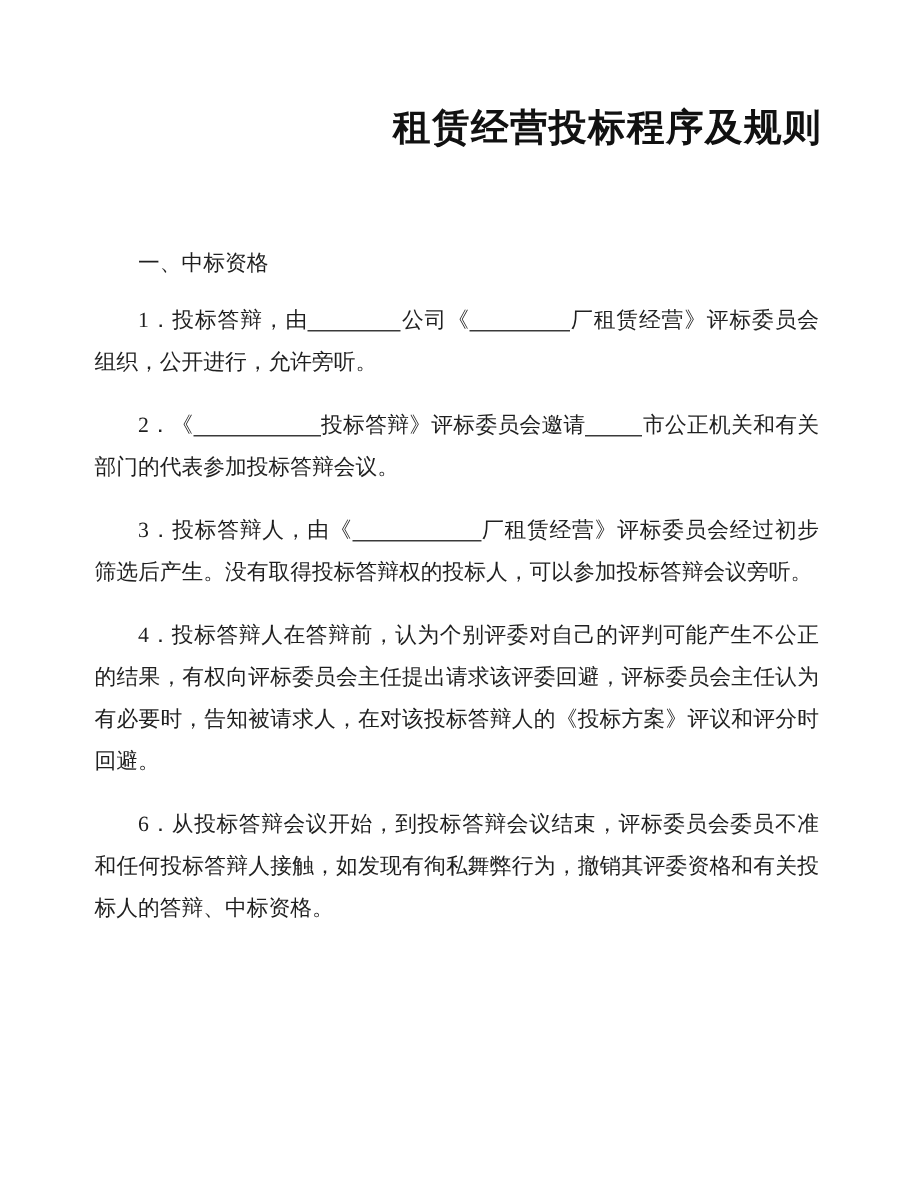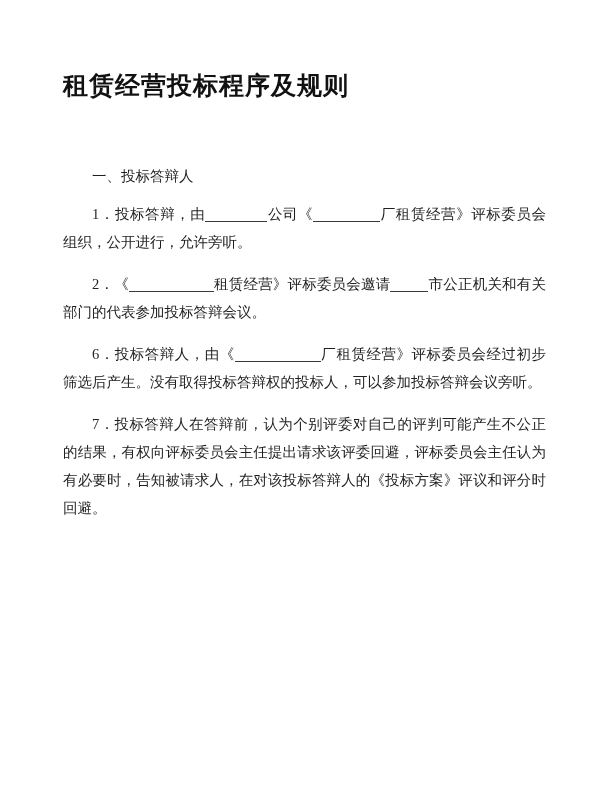--- a/index.html
+++ b/index.html
@@ -16,21 +16,21 @@
     padding: 70px 64px 0 63px;
     overflow: hidden;
     font-family: "Liberation Serif", "DejaVu Serif", serif;
     color: #1f1f1f;
   }
   .doc-title {
     font-family: "Liberation Sans", "DejaVu Sans", sans-serif;
     font-weight: bold;
     font-size: 25px;
     line-height: 30px;
-    text-align: left;
+    text-align: right;
     letter-spacing: 1px;
     margin: 0 0 62px 0;
     color: #111111;
   }
   .section-heading {
     font-size: 14.5px;
     line-height: 28px;
     text-indent: 2em;
     margin: 0 0 10px 0;
   }
@@ -46,20 +46,21 @@
     height: 13px;
     border-bottom: 1px solid #3a3a3a;
     vertical-align: -3px;
   }
 </style>
 </head>
 <body>
 
 <div class="page">
   <h1 class="doc-title">租赁经营投标程序及规则</h1>
-  <p class="section-heading">一、投标答辩人</p>
+  <p class="section-heading">一、中标资格</p>
   <div>
       <p class="para"><span>1．投标答辩，由</span><span class="blank" style="width: 62px;"></span><span>公司《</span><span class="blank" style="width: 67px;"></span><span>厂租赁经营》评标委员会组织，公开进行，允许旁听。</span></p>
-      <p class="para"><span>2．《</span><span class="blank" style="width: 85px;"></span><span>租赁经营》评标委员会邀请</span><span class="blank" style="width: 38px;"></span><span>市公正机关和有关部门的代表参加投标答辩会议。</span></p>
-      <p class="para"><span>6．投标答辩人，由《</span><span class="blank" style="width: 86px;"></span><span>厂租赁经营》评标委员会经过初步筛选后产生。没有取得投标答辩权的投标人，可以参加投标答辩会议旁听。</span></p>
-      <p class="para"><span>7．投标答辩人在答辩前，认为个别评委对自己的评判可能产生不公正的结果，有权向评标委员会主任提出请求该评委回避，评标委员会主任认为有必要时，告知被请求人，在对该投标答辩人的《投标方案》评议和评分时回避。</span></p>
+      <p class="para"><span>2．《</span><span class="blank" style="width: 85px;"></span><span>投标答辩》评标委员会邀请</span><span class="blank" style="width: 38px;"></span><span>市公正机关和有关部门的代表参加投标答辩会议。</span></p>
+      <p class="para"><span>3．投标答辩人，由《</span><span class="blank" style="width: 86px;"></span><span>厂租赁经营》评标委员会经过初步筛选后产生。没有取得投标答辩权的投标人，可以参加投标答辩会议旁听。</span></p>
+      <p class="para"><span>4．投标答辩人在答辩前，认为个别评委对自己的评判可能产生不公正的结果，有权向评标委员会主任提出请求该评委回避，评标委员会主任认为有必要时，告知被请求人，在对该投标答辩人的《投标方案》评议和评分时回避。</span></p>
+      <p class="para"><span>6．从投标答辩会议开始，到投标答辩会议结束，评标委员会委员不准和任何投标答辩人接触，如发现有徇私舞弊行为，撤销其评委资格和有关投标人的答辩、中标资格。</span></p>
     </div>
 </div>
 
 </body></html>

